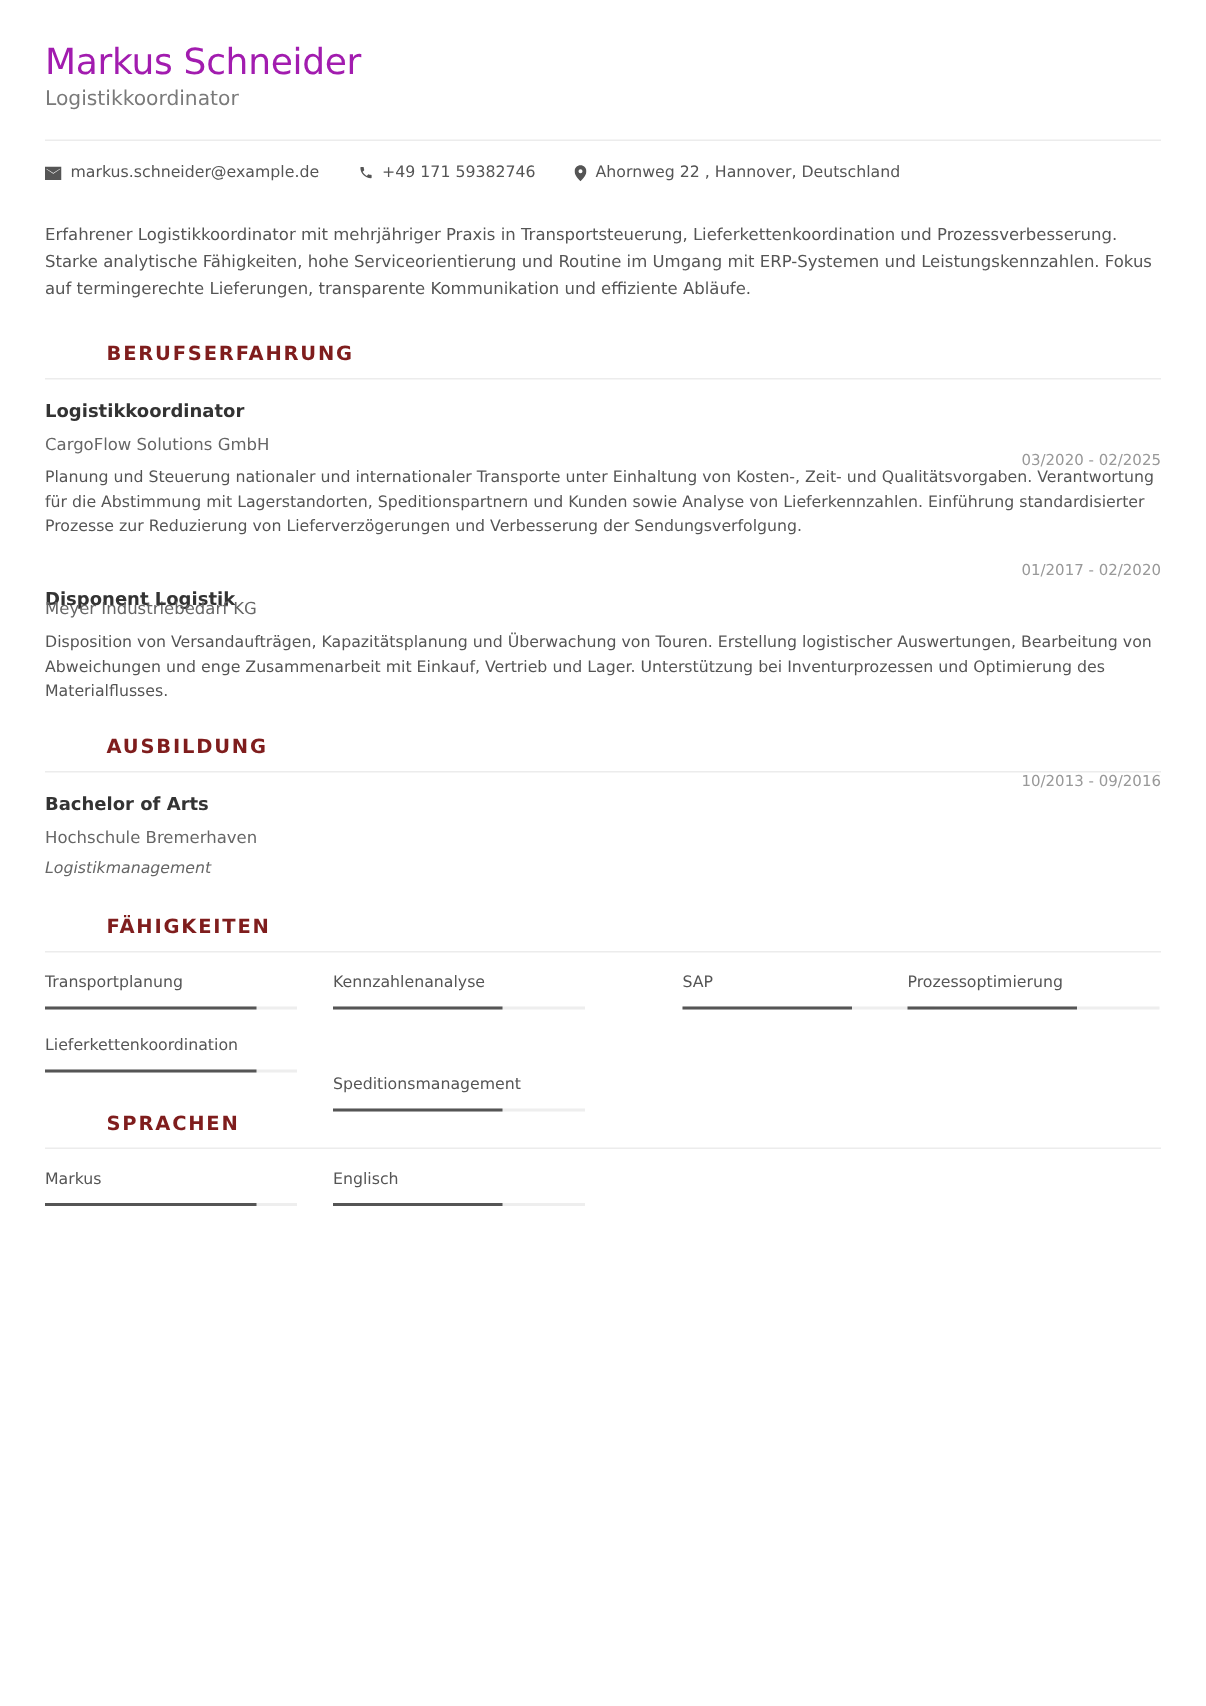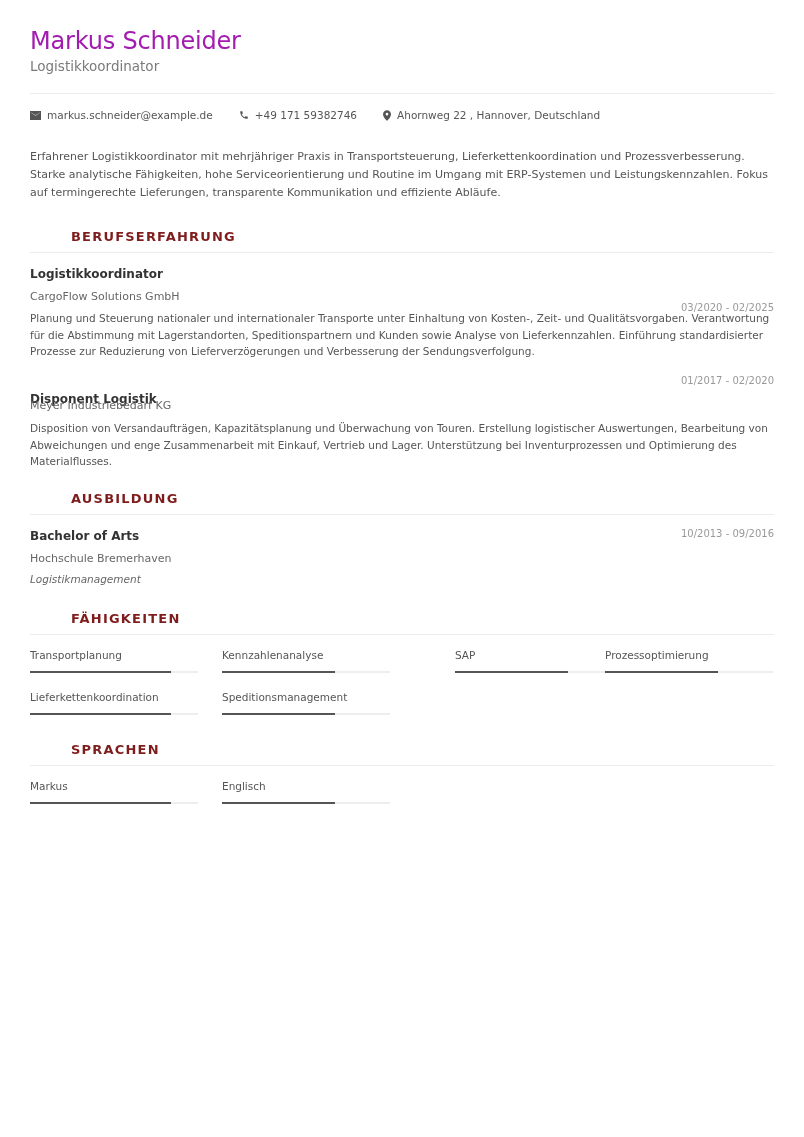--- a/index.html
+++ b/index.html
@@ -64,21 +64,21 @@
   <div class="job-desc" style="top:310px;">Planung und Steuerung nationaler und internationaler Transporte unter Einhaltung von Kosten-, Zeit- und Qualitätsvorgaben. Verantwortung für die Abstimmung mit Lagerstandorten, Speditionspartnern und Kunden sowie Analyse von Lieferkennzahlen. Einführung standardisierter Prozesse zur Reduzierung von Lieferverzögerungen und Verbesserung der Sendungsverfolgung.</div>
 
   <div class="job-title" style="top:392px;">Disponent Logistik</div>
   <div class="job-date" style="top:375px;text-align:right;">01/2017 - 02/2020</div>
   <div class="job-company" style="top:399px;">Meyer Industriebedarf KG</div>
   <div class="job-desc" style="top:420px;">Disposition von Versandaufträgen, Kapazitätsplanung und Überwachung von Touren. Erstellung logistischer Auswertungen, Bearbeitung von Abweichungen und enge Zusammenarbeit mit Einkauf, Vertrieb und Lager. Unterstützung bei Inventurprozessen und Optimierung des Materialflusses.</div>
 
   <div class="section-title" style="top:491px;">AUSBILDUNG</div>
   <div class="hr" style="top:514px;"></div>
   <div class="job-title" style="top:529px;">Bachelor of Arts</div>
-  <div class="job-date" style="top:528px;margin-left:20px;">10/2013 - 09/2016</div>
+  <div class="job-date" style="top:516px;margin-left:20px;">10/2013 - 09/2016</div>
   <div class="job-company" style="top:552px;">Hochschule Bremerhaven</div>
   <div class="edu-field" style="top:573px;">Logistikmanagement</div>
 
   <div class="section-title" style="top:611px;">FÄHIGKEITEN</div>
   <div class="hr" style="top:634px;"></div>
 
   <div class="skill" style="top:649px; left:0;">
     <div class="skill-label">Transportplanung</div>
     <div class="skill-track">
         <div class="skill-fill" style="width:84%;"></div>
@@ -101,21 +101,21 @@
     <div class="skill-track">
         <div class="skill-fill" style="width:67%;"></div>
       </div>
   </div>
   <div class="skill" style="top:691px; left:0;">
     <div class="skill-label">Lieferkettenkoordination</div>
     <div class="skill-track">
         <div class="skill-fill" style="width:84%;"></div>
       </div>
   </div>
-  <div class="skill" style="top:691px; left:192px;">
+  <div class="skill" style="top:717px; left:192px;">
     <div class="skill-label">Speditionsmanagement</div>
     <div class="skill-track">
         <div class="skill-fill" style="width:67%;"></div>
       </div>
   </div>
 
   <div class="section-title" style="top:742px;">SPRACHEN</div>
   <div class="hr" style="top:765px;"></div>
 
   <div class="skill" style="top:780px; left:0;">

